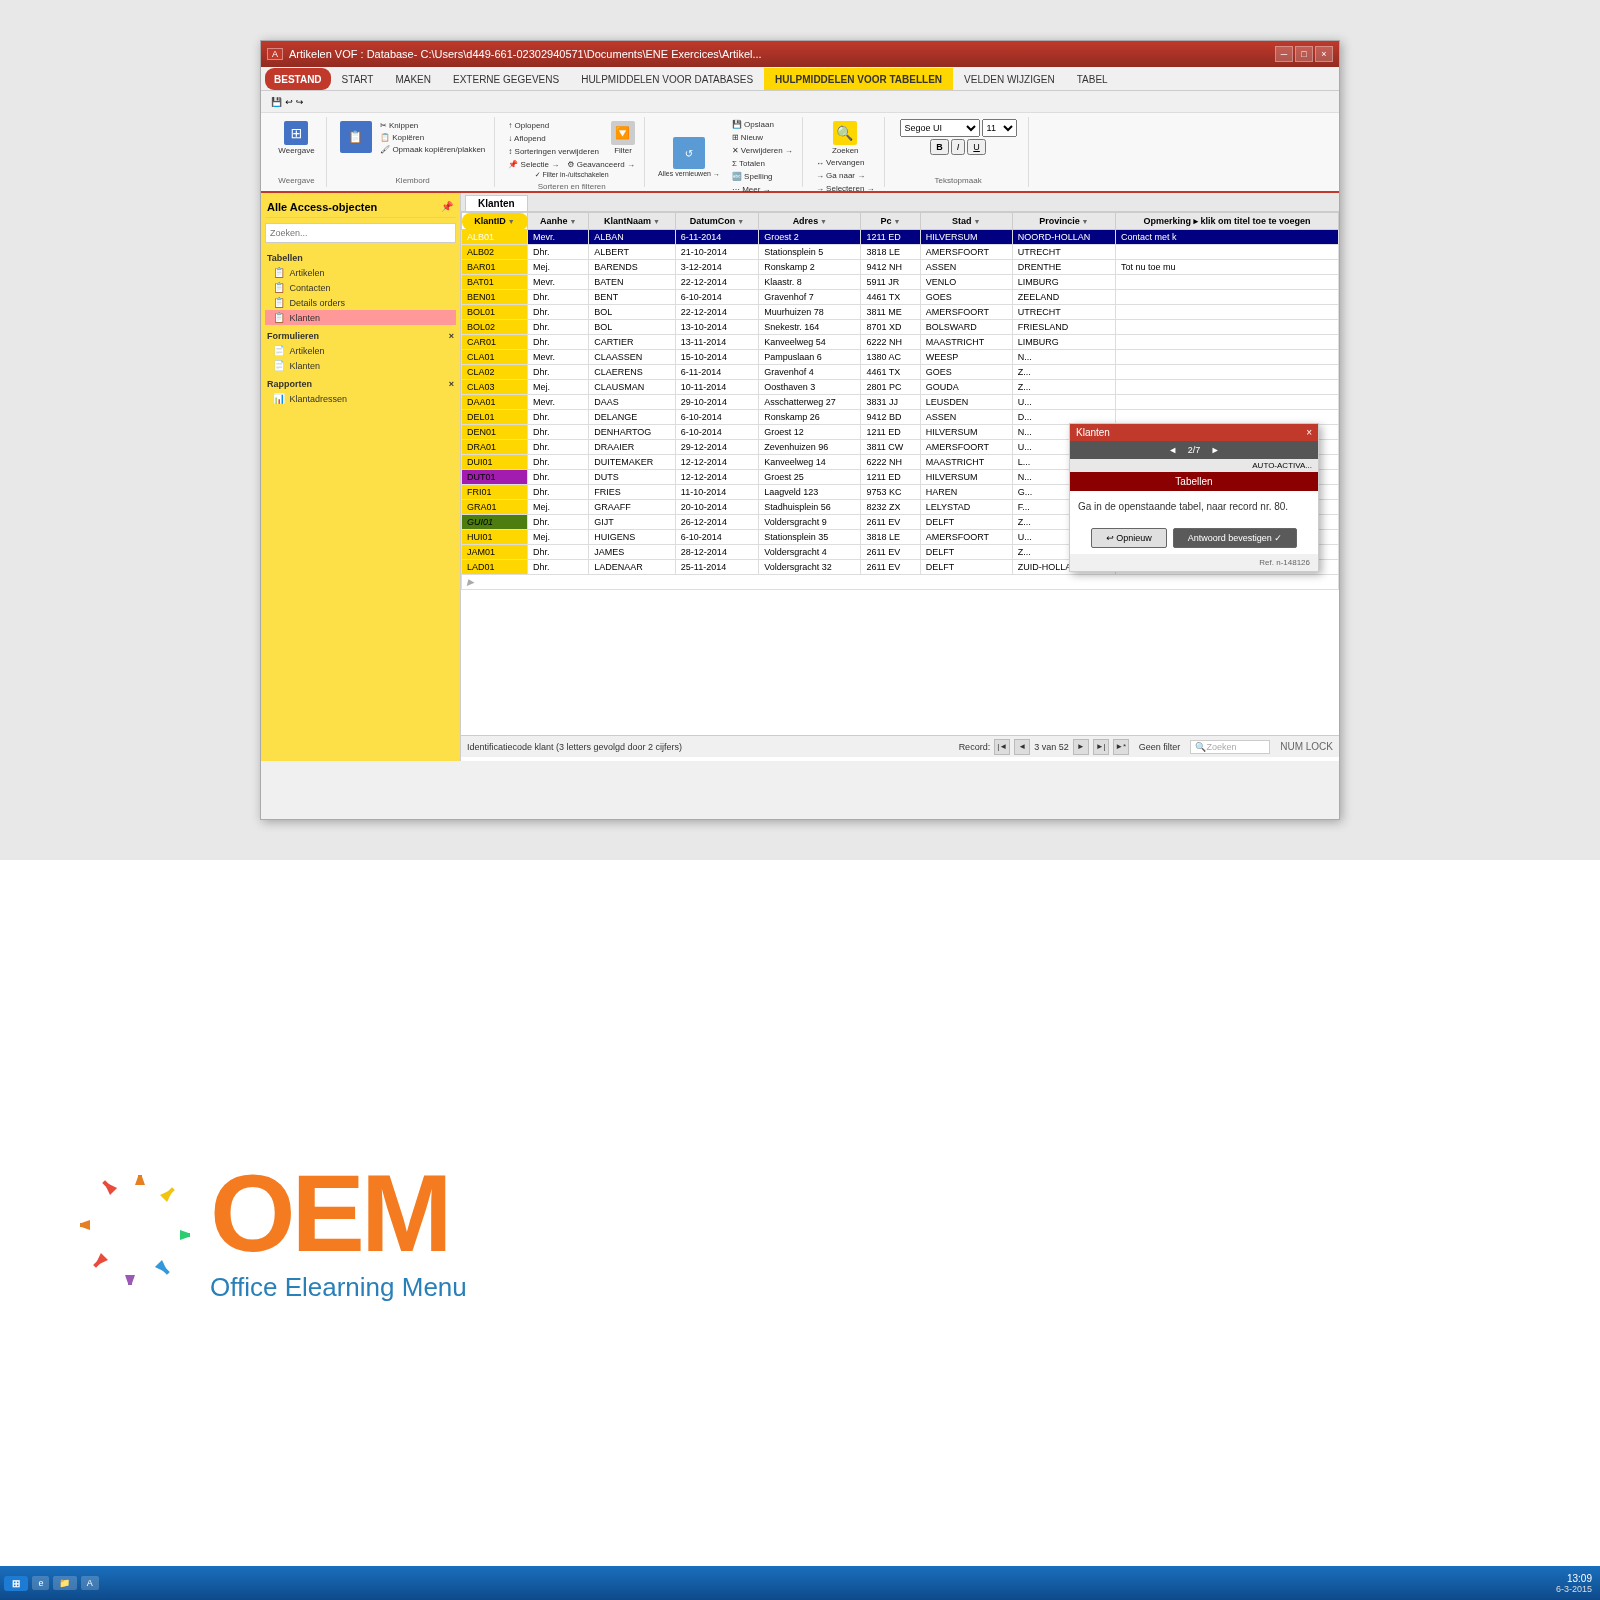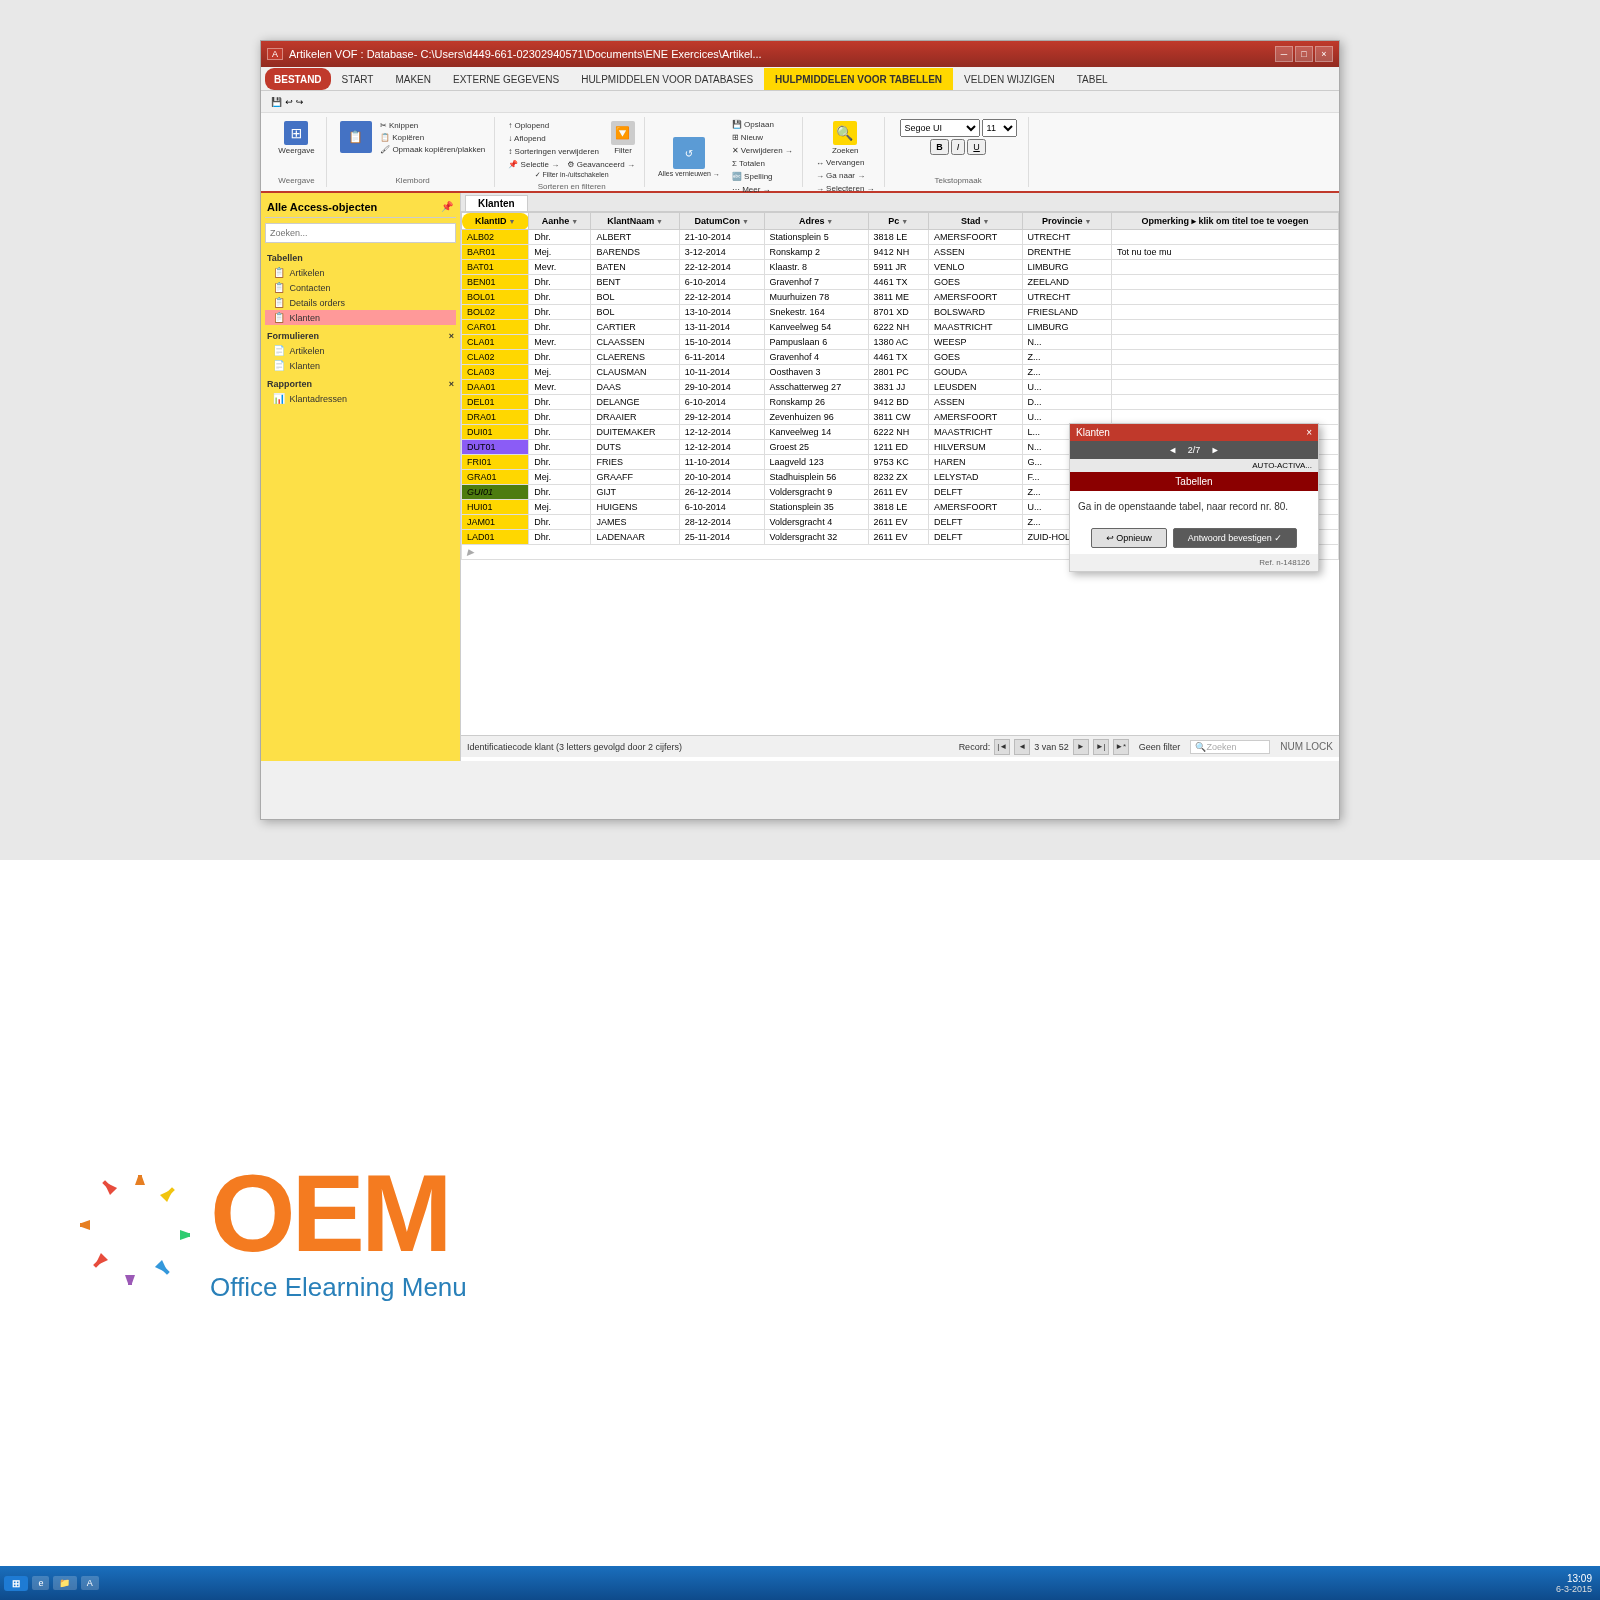--- a/index.html
+++ b/index.html
@@ -589,20 +589,31 @@
                   <th class="header-sortable">KlantNaam</th>
                   <th class="header-sortable">DatumCon</th>
                   <th class="header-sortable">Adres</th>
                   <th class="header-sortable">Pc</th>
                   <th class="header-sortable">Stad</th>
                   <th class="header-sortable">Provincie</th>
                   <th>Opmerking ▸ klik om titel toe te voegen</th>
                 </tr>
               </thead>
               <tbody id="table-body">
+              <tr class="selected">
+                    <td style="background: rgb(255, 215, 0);">ALB01</td>
+                    <td>Mevr.</td>
+                    <td>ALBAN</td>
+                    <td>6-11-2014</td>
+                    <td>Groest 2</td>
+                    <td>1211 ED</td>
+                    <td>HILVERSUM</td>
+                    <td>NOORD-HOLLAN</td>
+                    <td>Contact met k</td>
+                  </tr>
                   <tr>
                     <td style="background: rgb(255, 215, 0);">ALB02</td>
                     <td>Dhr.</td>
                     <td>ALBERT</td>
                     <td>21-10-2014</td>
                     <td>Stationsplein 5</td>
                     <td>3818 LE</td>
                     <td>AMERSFOORT</td>
                     <td>UTRECHT</td>
                     <td></td>
@@ -722,20 +733,31 @@
                     <td>Dhr.</td>
                     <td>DELANGE</td>
                     <td>6-10-2014</td>
                     <td>Ronskamp 26</td>
                     <td>9412 BD</td>
                     <td>ASSEN</td>
                     <td>D...</td>
                     <td></td>
                   </tr>
                   <tr>
+                    <td style="background: rgb(255, 215, 0);">DEN01</td>
+                    <td>Dhr.</td>
+                    <td>DENHARTOG</td>
+                    <td>6-10-2014</td>
+                    <td>Groest 12</td>
+                    <td>1211 ED</td>
+                    <td>HILVERSUM</td>
+                    <td>N...</td>
+                    <td></td>
+                  </tr>
+                  <tr>
                     <td style="background: rgb(255, 215, 0);">DRA01</td>
                     <td>Dhr.</td>
                     <td>DRAAIER</td>
                     <td>29-12-2014</td>
                     <td>Zevenhuizen 96</td>
                     <td>3811 CW</td>
                     <td>AMERSFOORT</td>
                     <td>U...</td>
                     <td></td>
                   </tr>
@@ -744,21 +766,21 @@
                     <td>Dhr.</td>
                     <td>DUITEMAKER</td>
                     <td>12-12-2014</td>
                     <td>Kanveelweg 14</td>
                     <td>6222 NH</td>
                     <td>MAASTRICHT</td>
                     <td>L...</td>
                     <td></td>
                   </tr>
                   <tr>
-                    <td style="background: #8b5cf6;">DUT01</td>
+                    <td style="background: #a21caf;">DUT01</td>
                     <td>Dhr.</td>
                     <td>DUTS</td>
                     <td>12-12-2014</td>
                     <td>Groest 25</td>
                     <td>1211 ED</td>
                     <td>HILVERSUM</td>
                     <td>N...</td>
                     <td></td>
                   </tr>
                   <tr>

